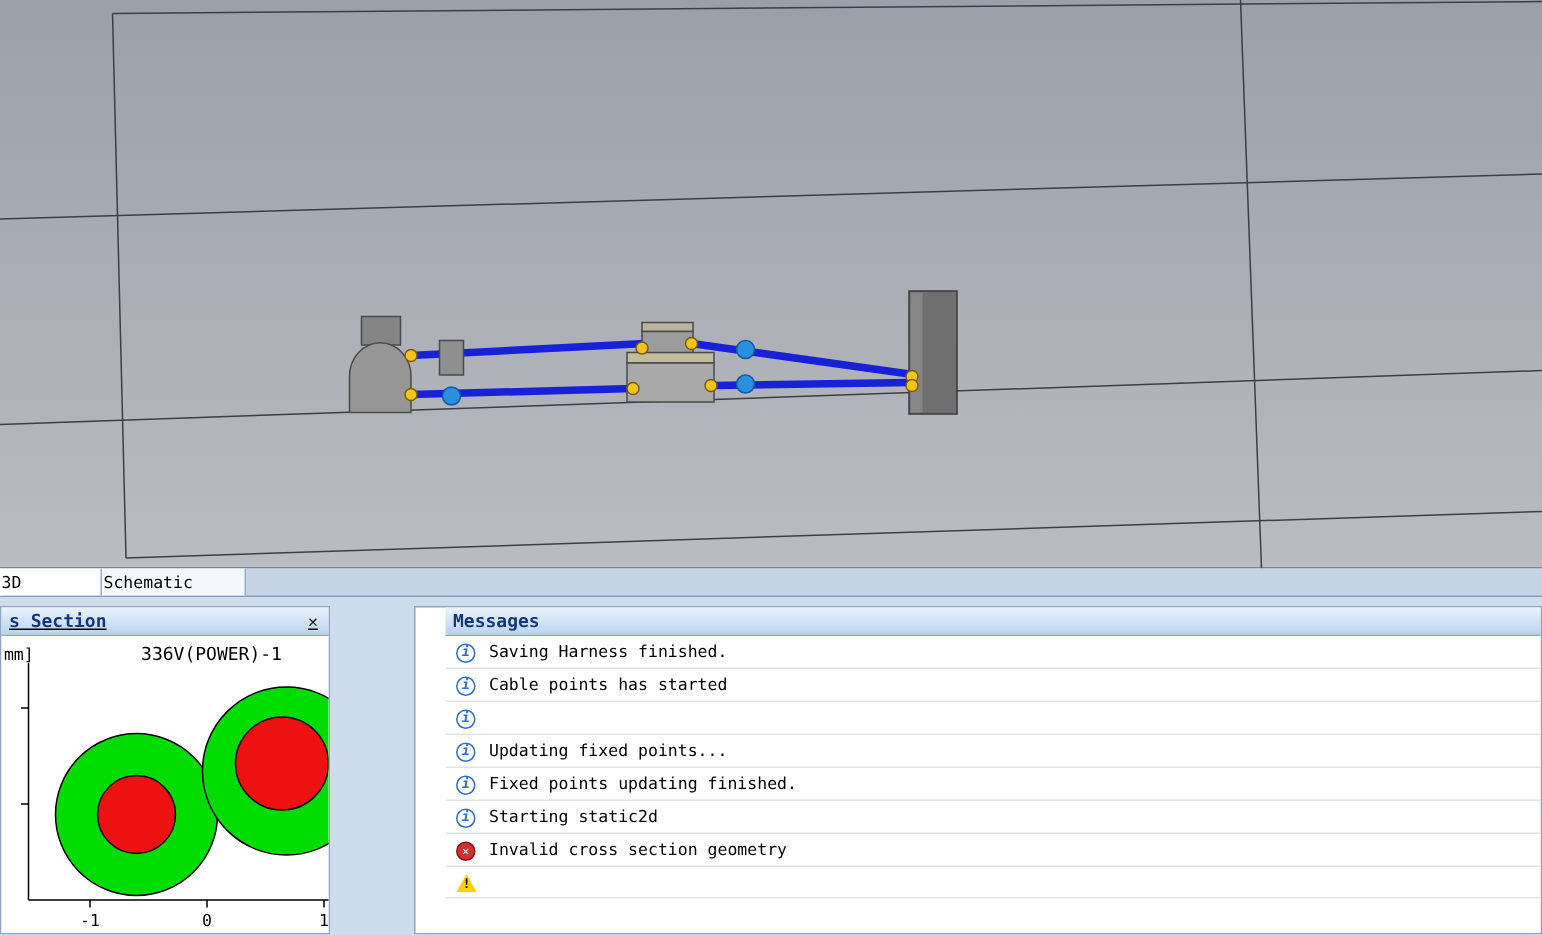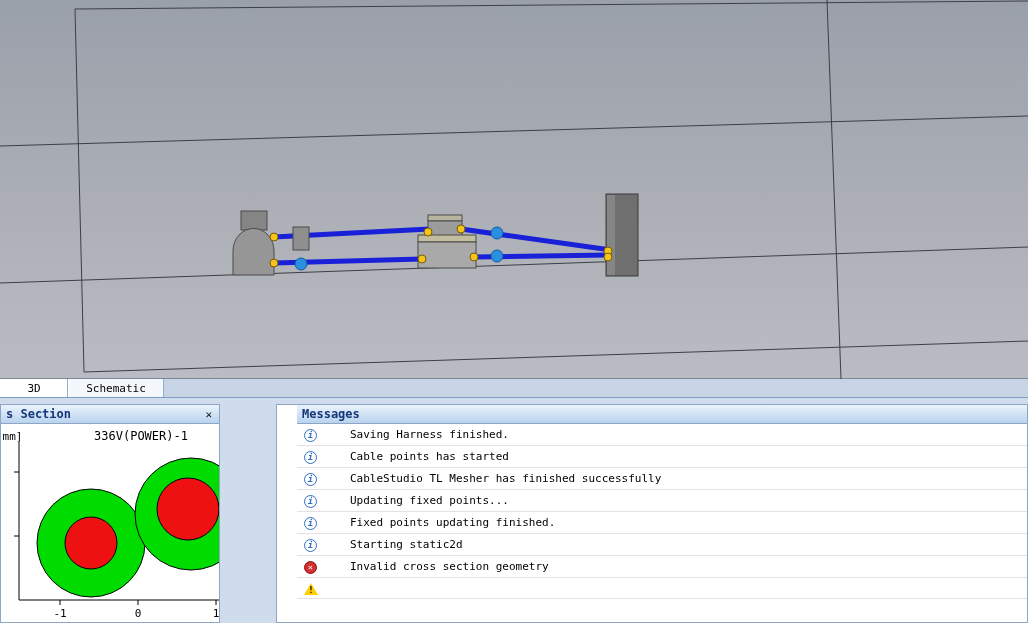--- a/index.html
+++ b/index.html
@@ -19,35 +19,35 @@
   }
   .vp-svg { display:block; }
 
   
   .tabbar {
     position:absolute; top:379px; left:0; width:1028px; height:19px;
     background:#c6d4e6; border-bottom:1px solid #7e9cc0;
     display:flex; align-items:stretch;
   }
   .tab {
-    display:flex; align-items:center; justify-content:center;
+    display:flex; align-items:center; 
     font-size:11px; background:#f4f8fc;
     border-right:1px solid #93aecd; border-left:1px solid #ffffff;
   }
   .tab.active { background:#ffffff; }
   .tab-3d { width:68px; }
   .tab-schematic { width:96px; }
 
   
   .panel {
     position:absolute; top:404px; height:219px;
     background:#ffffff; border:1px solid #8fa6c2;
     display:flex; flex-direction:column;
   }
-  .panel-left  { left:0;   width:220px; }
+  .panel-left  { left:0;   width:220px;text-decoration:underline; }
   .panel-right { left:276px; width:752px;padding-left:20px; }
   .panel-header {
     height:19px; flex:0 0 19px;
     background:linear-gradient(#eaf3fc, #b9d3ee);
     border-bottom:1px solid #8fa6c2;
     display:flex; align-items:center;
     padding:0 5px;
     font-size:12px; font-weight:bold; color:#14377a;
     white-space:nowrap; overflow:hidden;
   }
@@ -65,21 +65,21 @@
   .tick-text text { font-size:11px; }
   .plot-axes line { stroke:#000; stroke-width:1; }
 
   
   .msg-row {
     display:flex; align-items:flex-start; gap:9px;
     padding:4px 6px 3px 7px;
     border-bottom:1px solid #e2e2e2;
     font-size:11px;
   }
-  .msg-line { line-height:14px; white-space:nowrap;margin-left:24px; }
+  .msg-line { line-height:14px; white-space:nowrap; }
   .msg-row.error .msg-line:first-child { font-weight:normal; }
   .msg-icon { flex:0 0 auto; display:inline-block; margin-top:1px; }
   .icon-info {
     width:13px; height:13px; border-radius:50%;
     border:1px solid #2f6fc4; background:#fff; color:#2f6fc4;
     font-size:9px; line-height:11px; text-align:center;
     font-weight:bold; font-style:italic;
   }
   .icon-error {
     width:13px; height:13px; border-radius:50%;
@@ -206,23 +206,20 @@
         </div>
       </div>
       <div class="msg-row info">
         <span class="msg-icon icon-info">i</span>
         <div class="msg-text">
           <div class="msg-line">Cable points has started</div>
         </div>
       </div>
       <div class="msg-row info">
         <span class="msg-icon icon-info">i</span>
-        <div class="msg-text">
-          <div class="msg-line">CableStudio TL Mesher has finished successfully</div>
-        </div>
       </div>
       <div class="msg-row info">
         <span class="msg-icon icon-info">i</span>
         <div class="msg-text">
           <div class="msg-line">Updating fixed points...</div>
         </div>
       </div>
       <div class="msg-row info">
         <span class="msg-icon icon-info">i</span>
         <div class="msg-text">

